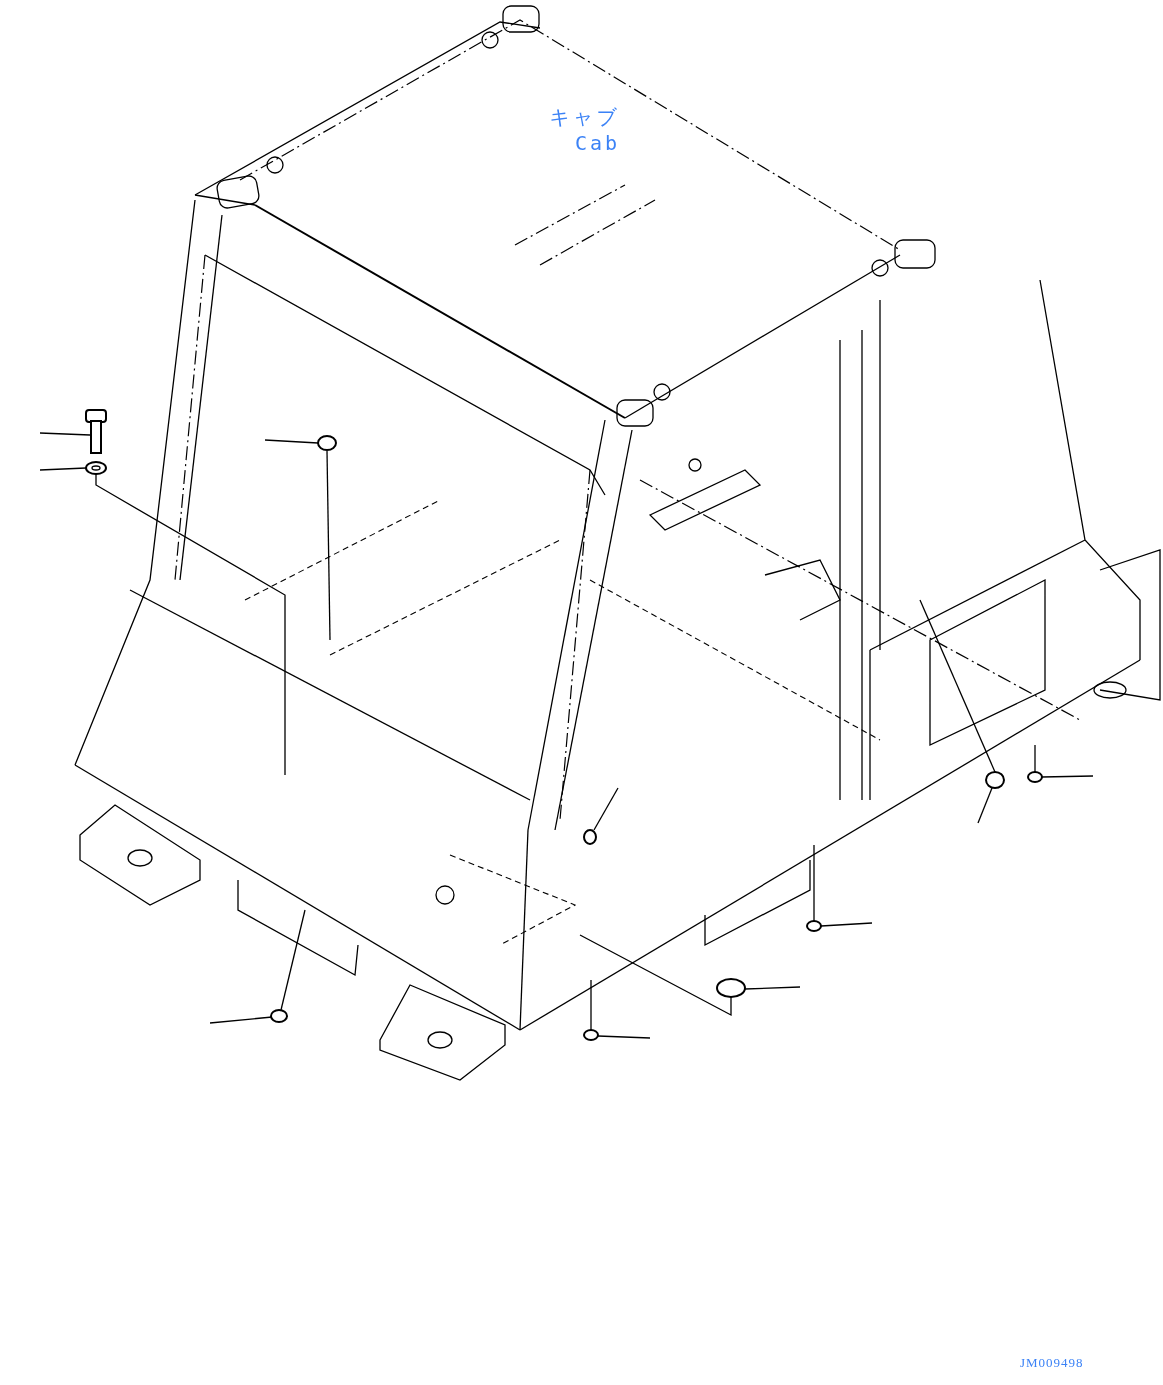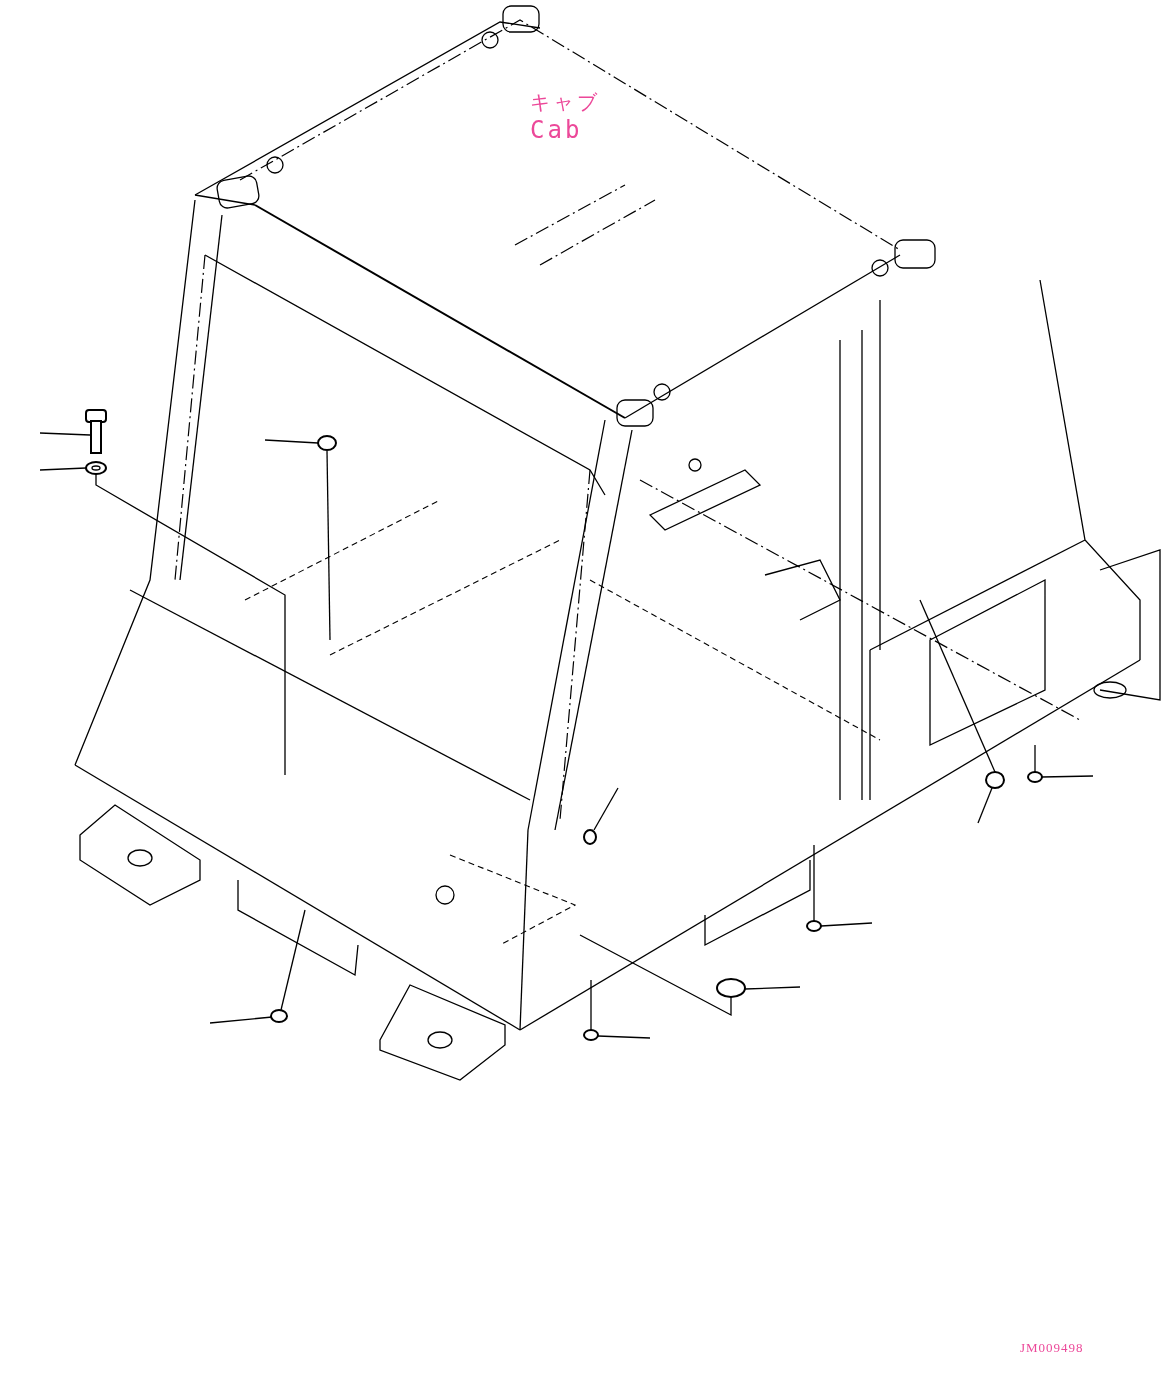--- a/index.html
+++ b/index.html
@@ -1,20 +1,20 @@
 <!DOCTYPE html>
 <html><head>
 <meta charset="utf-8">
 <style>
   html, body { margin: 0; padding: 0; background: #ffffff; }
   body { width: 1163px; height: 1385px; position: relative; overflow: hidden; font-family: "DejaVu Sans Mono", monospace; }
   svg { position: absolute; left: 0; top: 0; }
-  .label { position: absolute; color: #ec4899; text-align: left; line-height: 1; }
+  .label { position: absolute; color: #3b82f6; text-align: right; line-height: 1; margin-top: 15px; }
   .cab-jp { left: 530px; top: 92px; width: 90px; font-size: 20px; letter-spacing: 3px; }
-  .cab-en { left: 530px; top: 118px; width: 90px; font-size: 24px; letter-spacing: 3px; font-family: "DejaVu Sans Mono", monospace; }
+  .cab-en { left: 530px; top: 118px; width: 90px; font-size: 20px; letter-spacing: 3px; font-family: "DejaVu Sans Mono", monospace; }
   .drawing-id { left: 1020px; top: 1341px; font-size: 13px; letter-spacing: 1px; font-family: Liberation Serif, serif; }
   .ln { stroke: #000; fill: none; stroke-width: 1.3; }
   .th { stroke: #000; fill: none; stroke-width: 2; }
   .dd { stroke: #000; fill: none; stroke-width: 1.2; stroke-dasharray: 14 4 2 4; }
   .ds { stroke: #000; fill: none; stroke-width: 1.1; stroke-dasharray: 6 4; }
   .part { stroke: #000; fill: #fff; stroke-width: 2; }
 </style>
 </head>
 <body>
 

